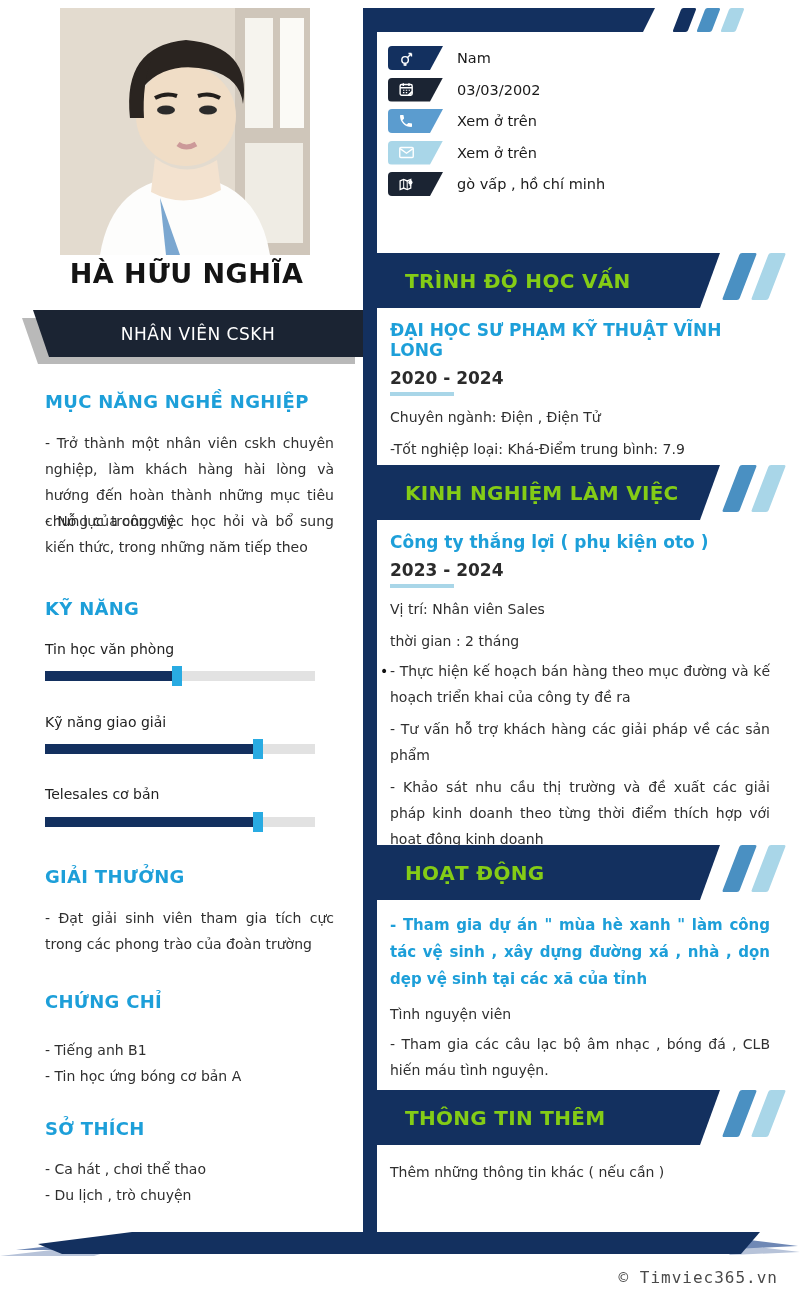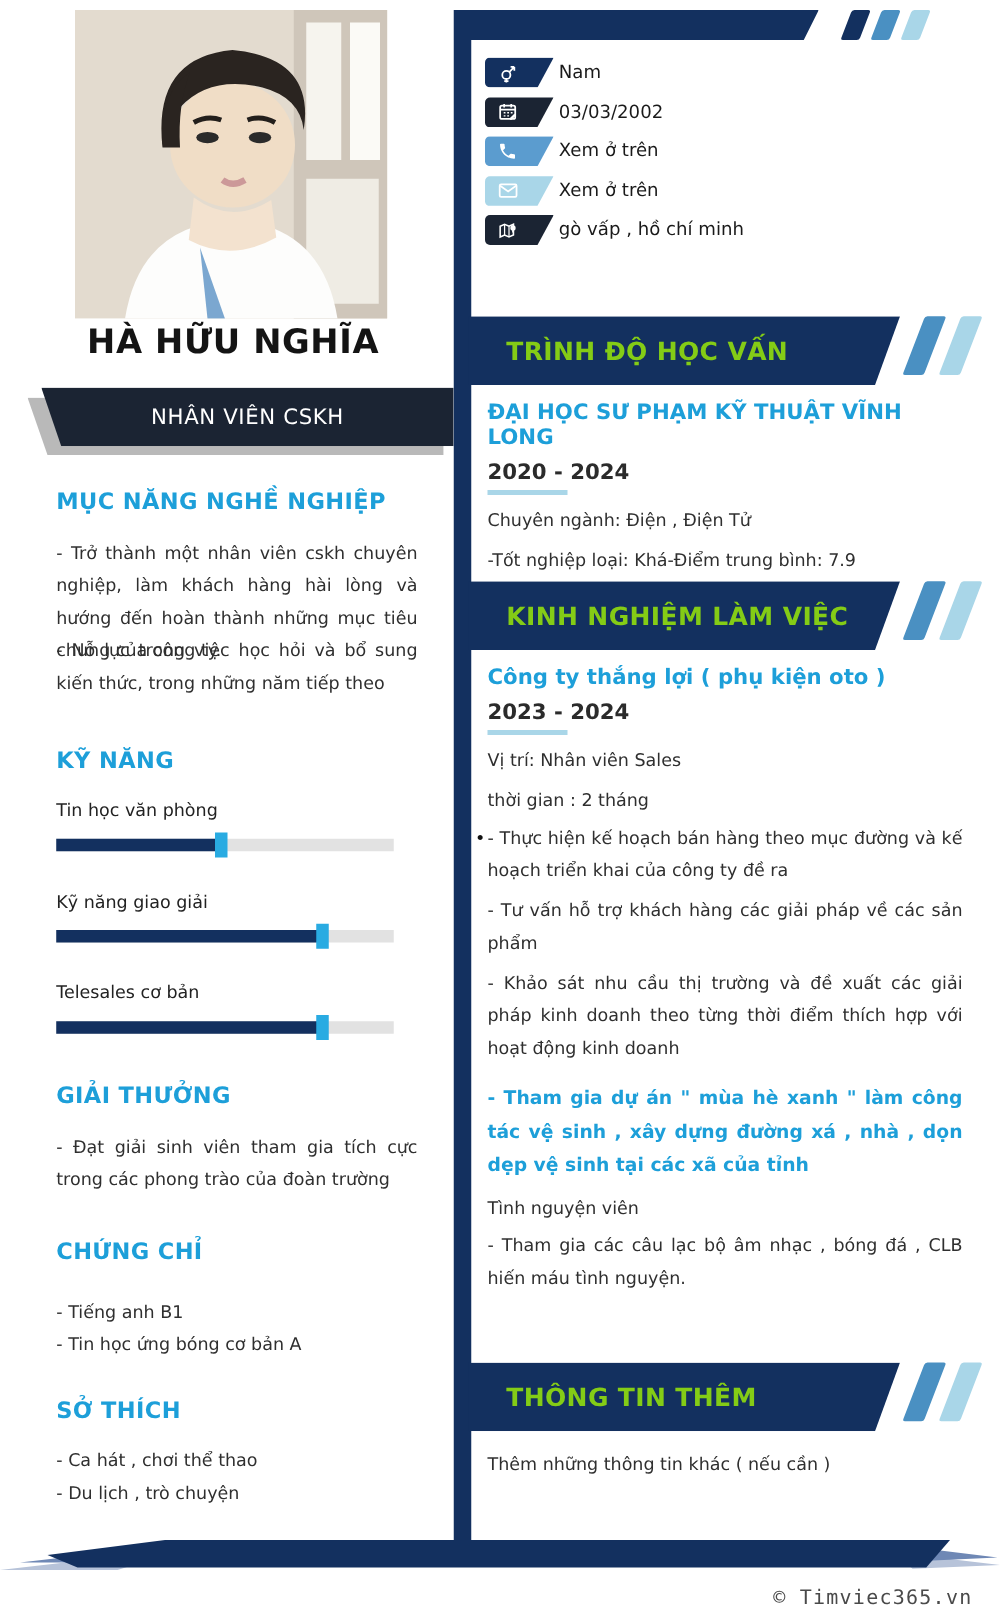--- a/index.html
+++ b/index.html
@@ -40,21 +40,21 @@
 
   
   .right-col{position:absolute;left:375px;top:0;width:425px;height:1298px;}
   .contact{position:absolute;left:13px;top:46px;}
   .c-row{display:flex;align-items:center;height:24px;margin-bottom:7.5px;}
   .badge{width:55px;height:24px;border-radius:4px 0 0 4px;
          clip-path:polygon(0 0,100% 0,calc(100% - 13px) 100%,0 100%);
          display:flex;align-items:center;padding-left:10px;flex:0 0 auto;}
   .b-navy{background:var(--navy);} .b-dark{background:var(--dark);}
   .b-blue{background:#5b9ccf;} .b-light{background:var(--light-blue);}
-  .c-val{margin-left:4px;font-size:14.5px;color:#1a1a1a;}
+  .c-val{margin-left:14px;font-size:14.5px;color:#1a1a1a;}
 
   .section{position:absolute;left:0;width:425px;}
   .hdr-row{position:relative;height:47px;}
   .sec-header{position:absolute;left:0;top:0;width:345px;height:55px;background:var(--navy);
       clip-path:polygon(0 0,100% 0,calc(100% - 20px) 100%,0 100%);
       display:flex;align-items:center;padding-left:30px;
       color:#84cc16;font-size:20px;font-weight:bold;letter-spacing:.3px;}
   .hdr-row .slash{position:absolute;top:0;width:17px;height:47px;}
   .hdr-row .hs1{left:356px;} .hdr-row .hs2{left:385px;}
   .sec-body{padding:20px 30px 0 15px;}
@@ -231,20 +231,25 @@
         <div class="sec-par bullet-wrap">
           <span class="bullet-dot">•</span>
           <span>- Thực hiện kế hoạch bán hàng theo mục đường và kế hoạch triển khai của công ty đề ra</span>
         </div>
         <div class="sec-par">- Tư vấn hỗ trợ khách hàng các giải pháp về các sản phẩm</div>
         <div class="sec-par">- Khảo sát nhu cầu thị trường và đề xuất các giải pháp kinh doanh theo từng thời điểm thích hợp với hoạt động kinh doanh</div>
       </div>
     </div>
 
     <div class="section" style="top:845px">
+      <div class="hdr-row">
+        <div class="sec-header">HOẠT ĐỘNG</div>
+        <span class="slash hs1 sl-blue"></span>
+        <span class="slash hs2 sl-light"></span>
+      </div>
       <div class="sec-body">
         <div class="highlight">- Tham gia dự án " mùa hè xanh " làm công tác vệ sinh , xây dựng đường xá , nhà , dọn dẹp vệ sinh tại các xã của tỉnh</div>
         <div class="sec-line">Tình nguyện viên</div>
         <div class="sec-par">- Tham gia các câu lạc bộ âm nhạc , bóng đá , CLB hiến máu tình nguyện.</div>
       </div>
     </div>
 
     <div class="section" style="top:1090px">
       <div class="hdr-row">
         <div class="sec-header">THÔNG TIN THÊM</div>

